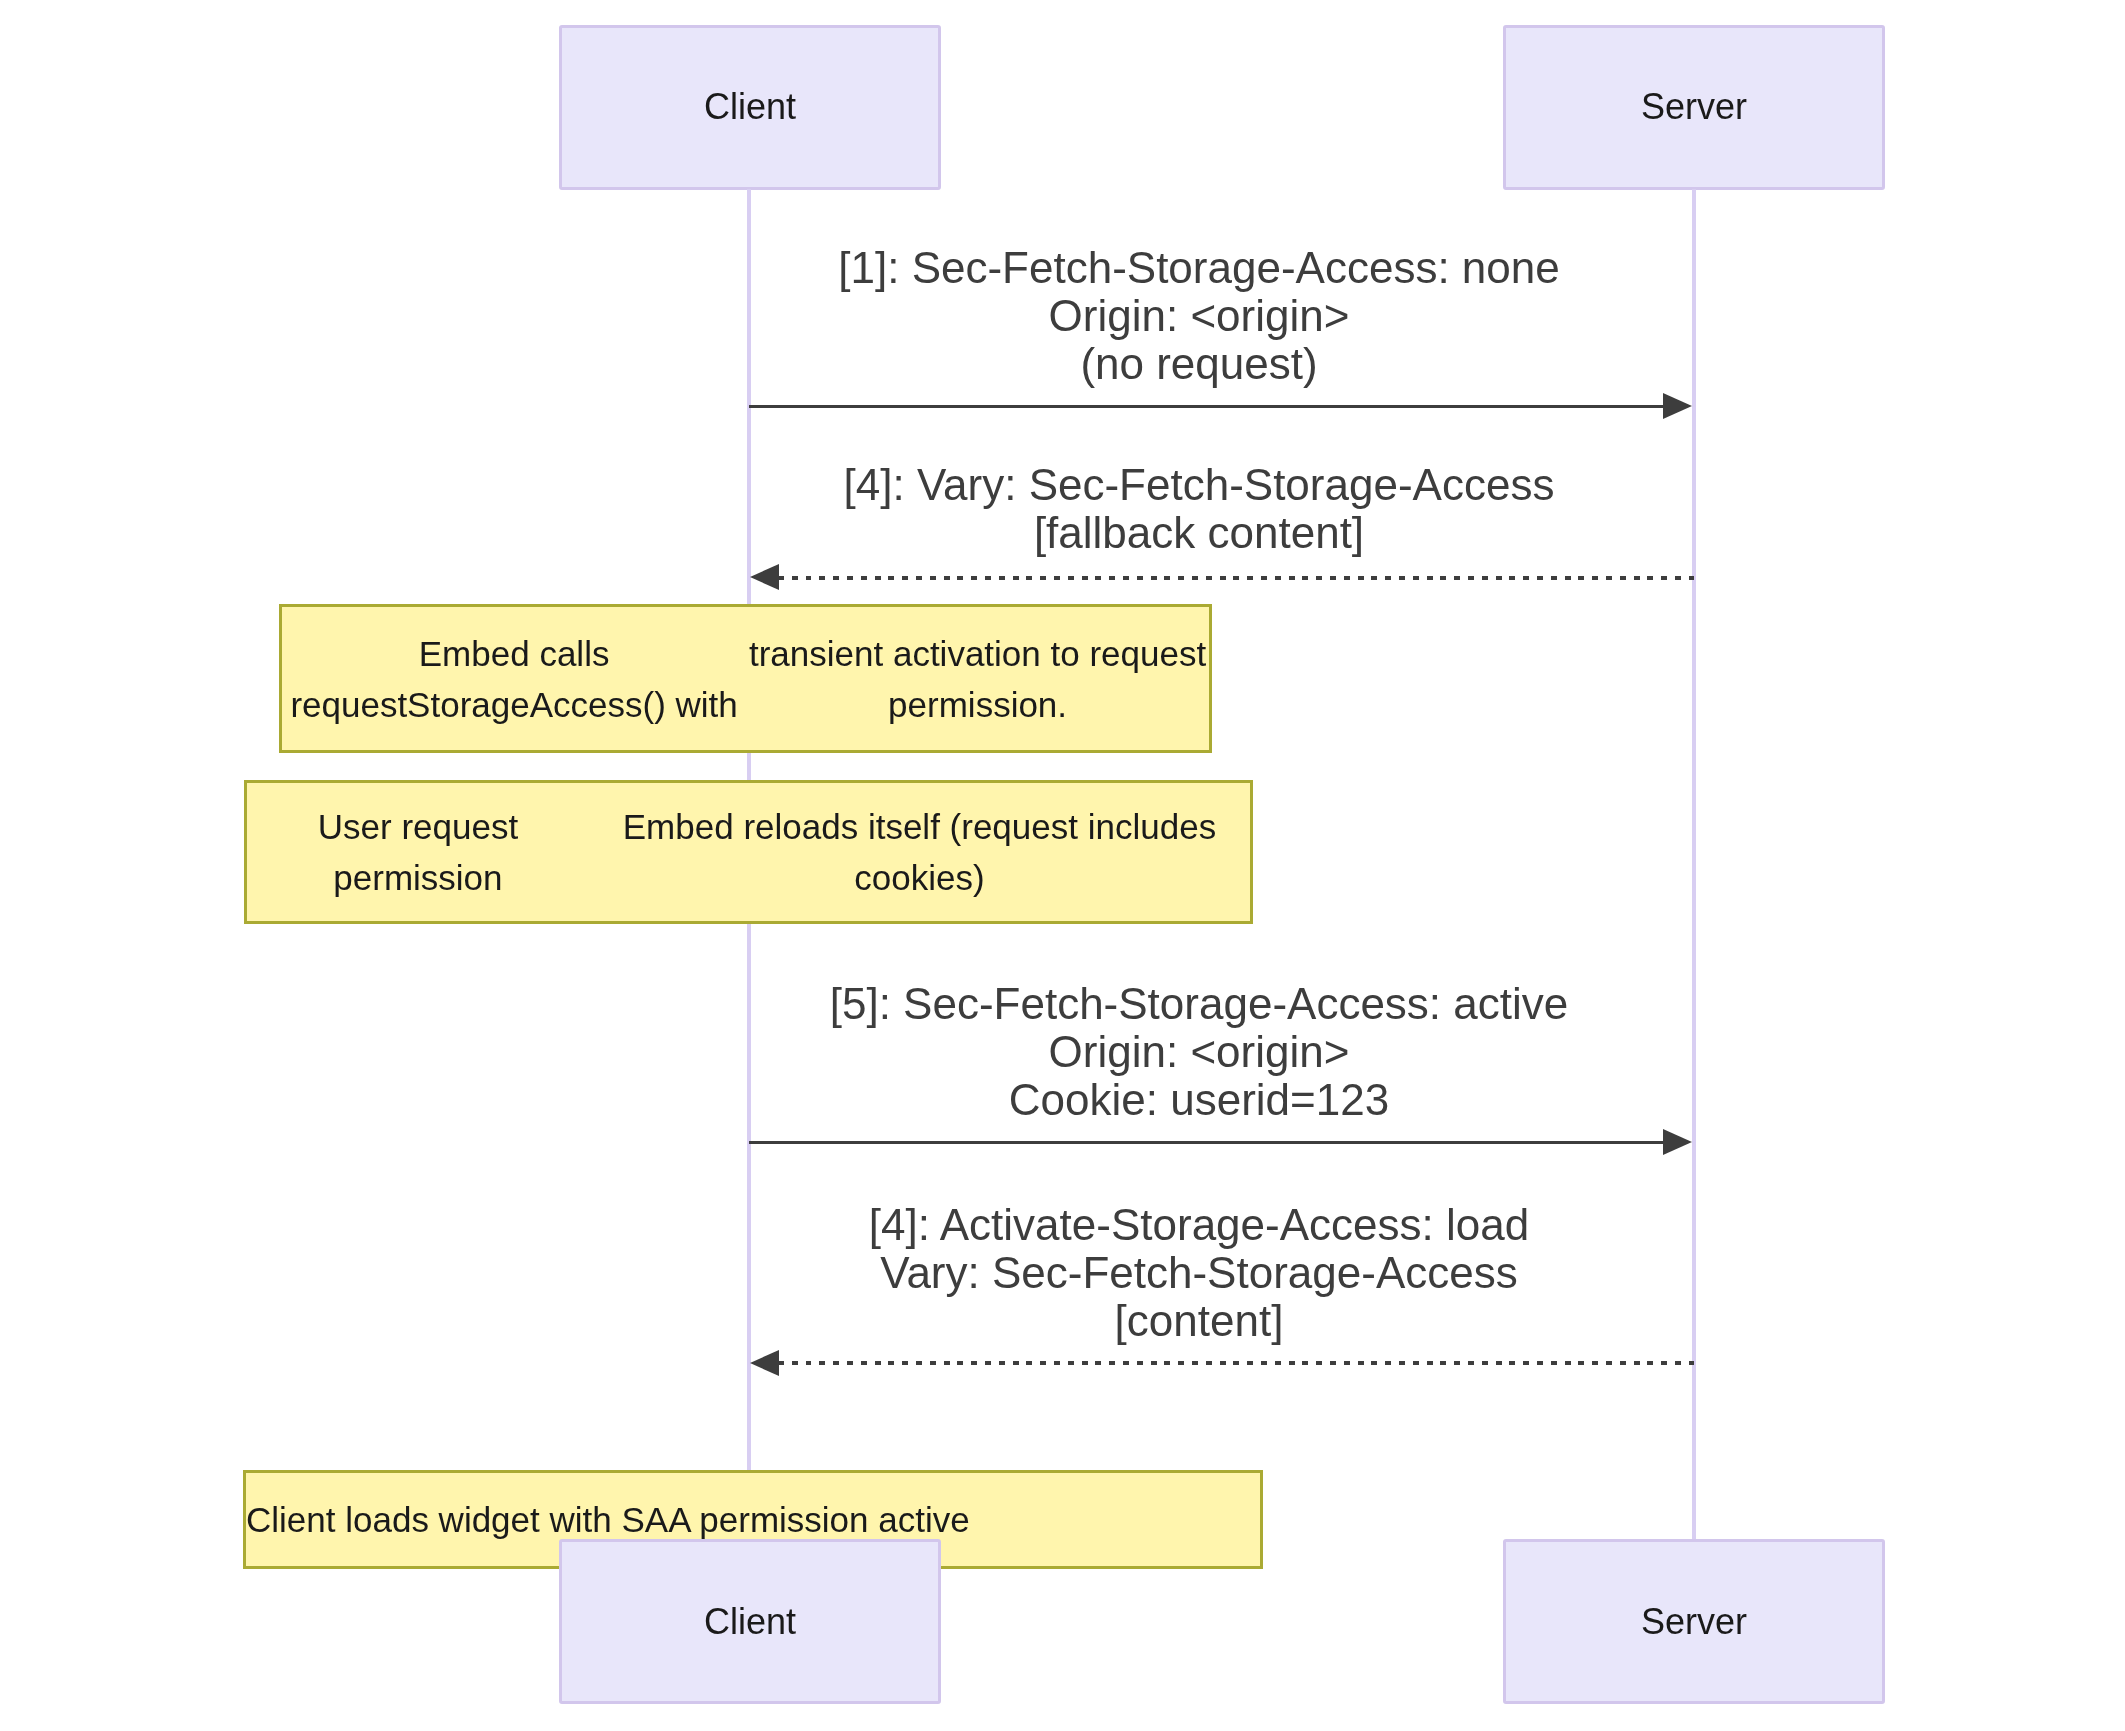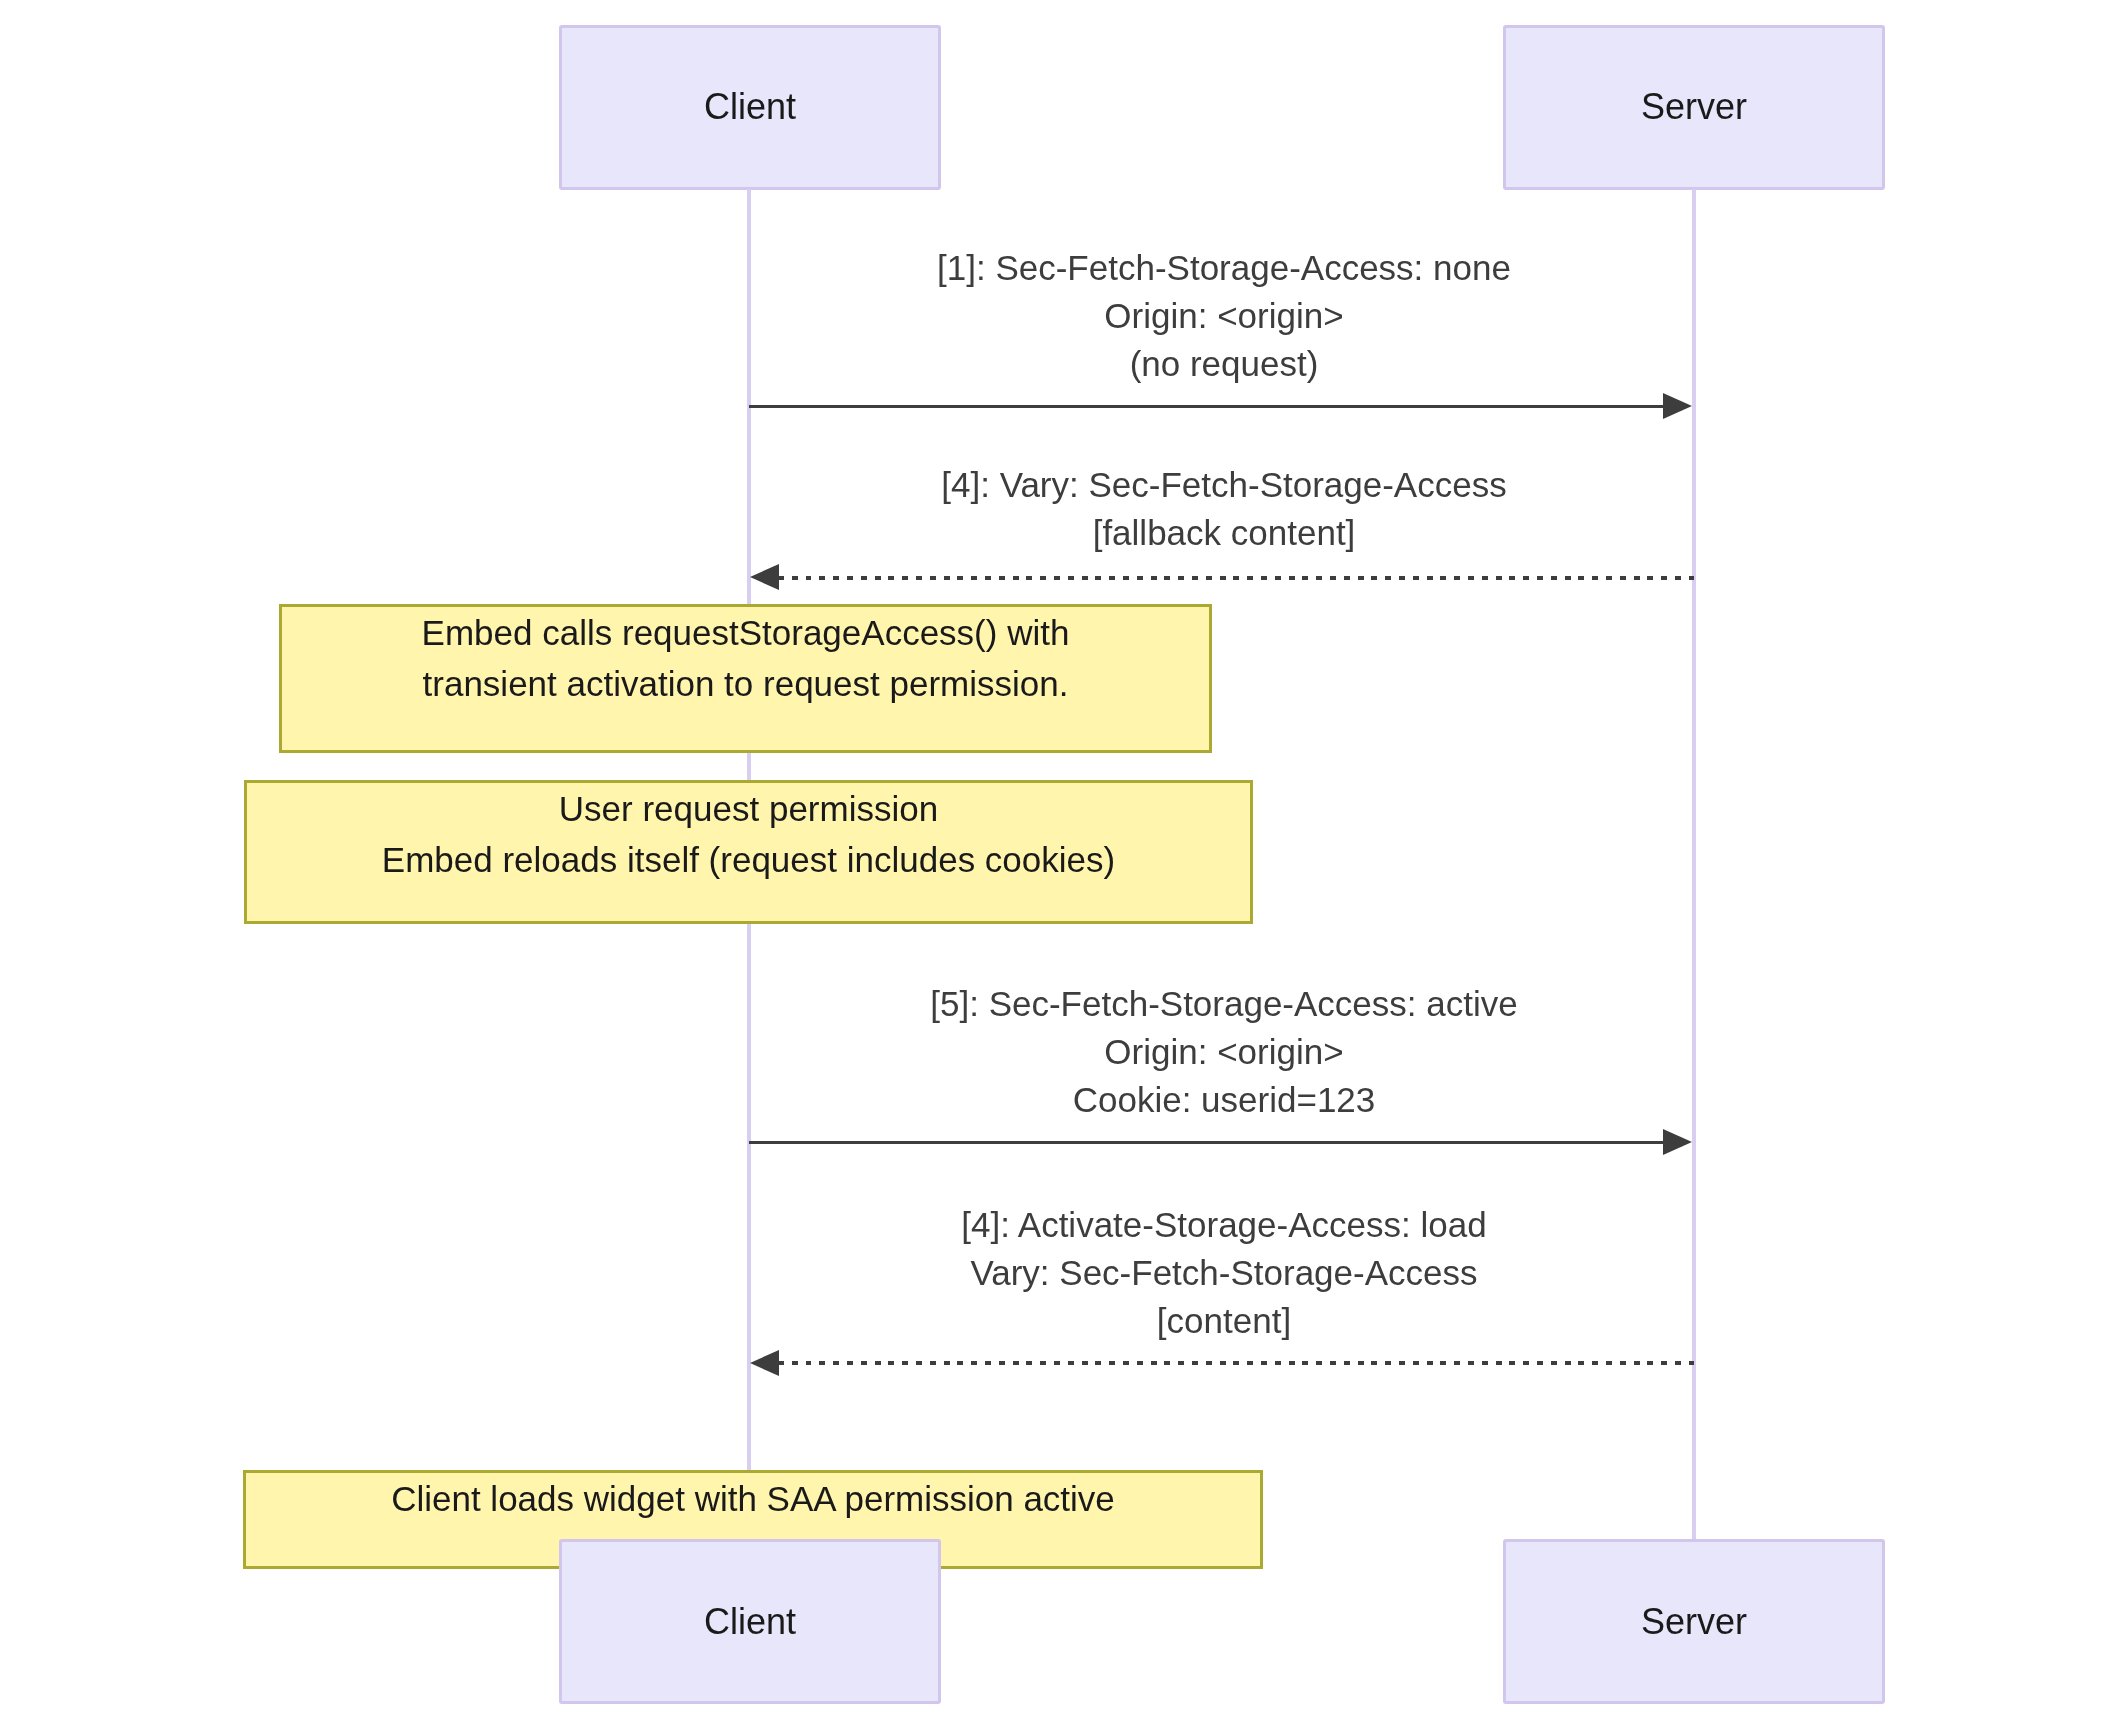--- a/index.html
+++ b/index.html
@@ -31,23 +31,23 @@
   .lifeline{
     position:absolute;
     top:189px;height:1350px;width:3.9px;
     background:#D8CEF2;
   }
   .lifeline-client{left:747px;}
   .lifeline-server{left:1692px;}
   
   .msg{
     position:absolute;
-    left:751px;width:946px;
+    left:726px;width:946px;
     text-align:center;
-    font-size:35px;line-height:48px;
+    font-size:44px;line-height:48px;
     color:#3d3d3d;
   }
   .msg-1{top:244px;}
   .msg-2{top:461px;}
   .msg-3{top:980px;}
   .msg-4{top:1201px;}
   
   .sline{
     position:absolute;height:0;
     border-top:3.9px solid #3d3d3d;
@@ -70,21 +70,21 @@
   .head-1{left:1663px;top:393px;}
   .head-2{left:750px;top:564px;}
   .head-3{left:1663px;top:1129px;}
   .head-4{left:750px;top:1350px;}
   
   .note{
     position:absolute;
     box-sizing:border-box;
     background:#FFF5AD;
     border:3px solid #AAAA33;
-    display:flex;flex-direction:column;
+    display:flex;flex-direction:row;
     align-items:center;justify-content:flex-start;
     text-align:center;
     font-size:35px;line-height:51px;
     color:#1a1a1a;
   }
   .note-1{left:279px;top:604px;width:933px;height:149px;}
   .note-2{left:244px;top:780px;width:1009px;height:144px;}
   .note-3{left:243px;top:1470px;width:1020px;height:99px;}
 </style>
 </head>

